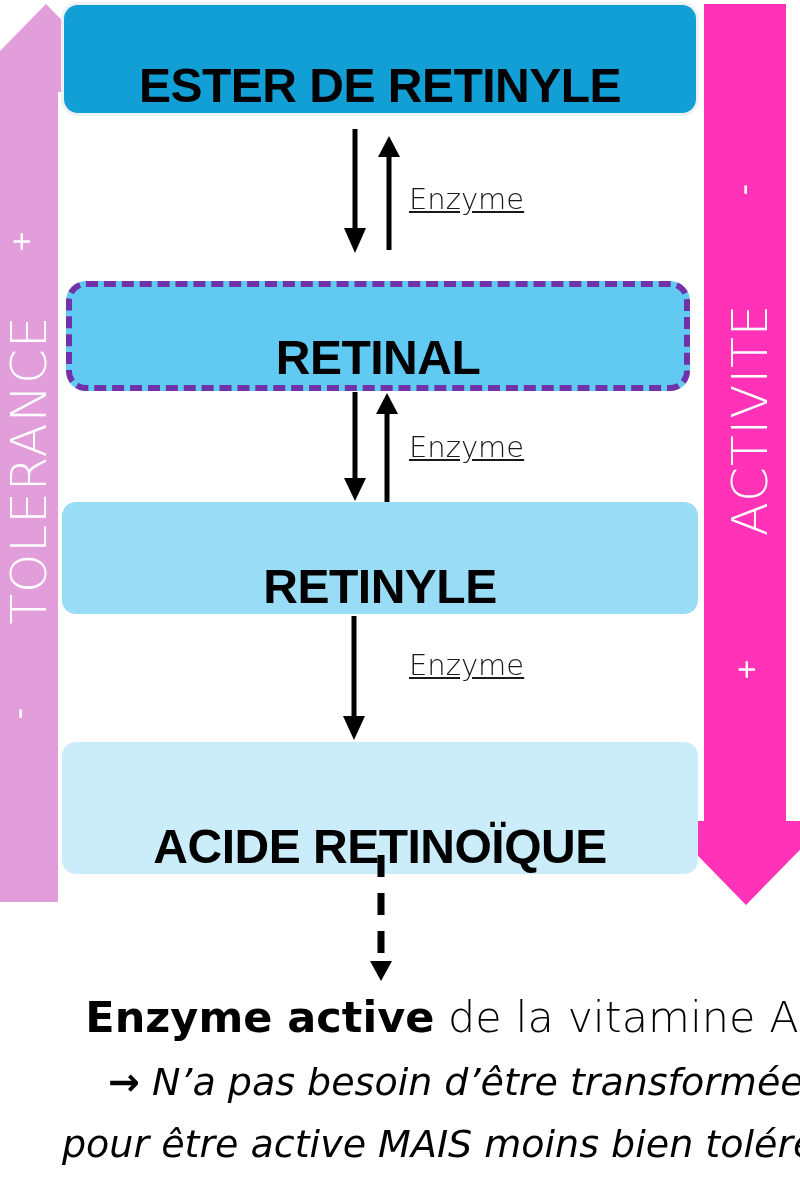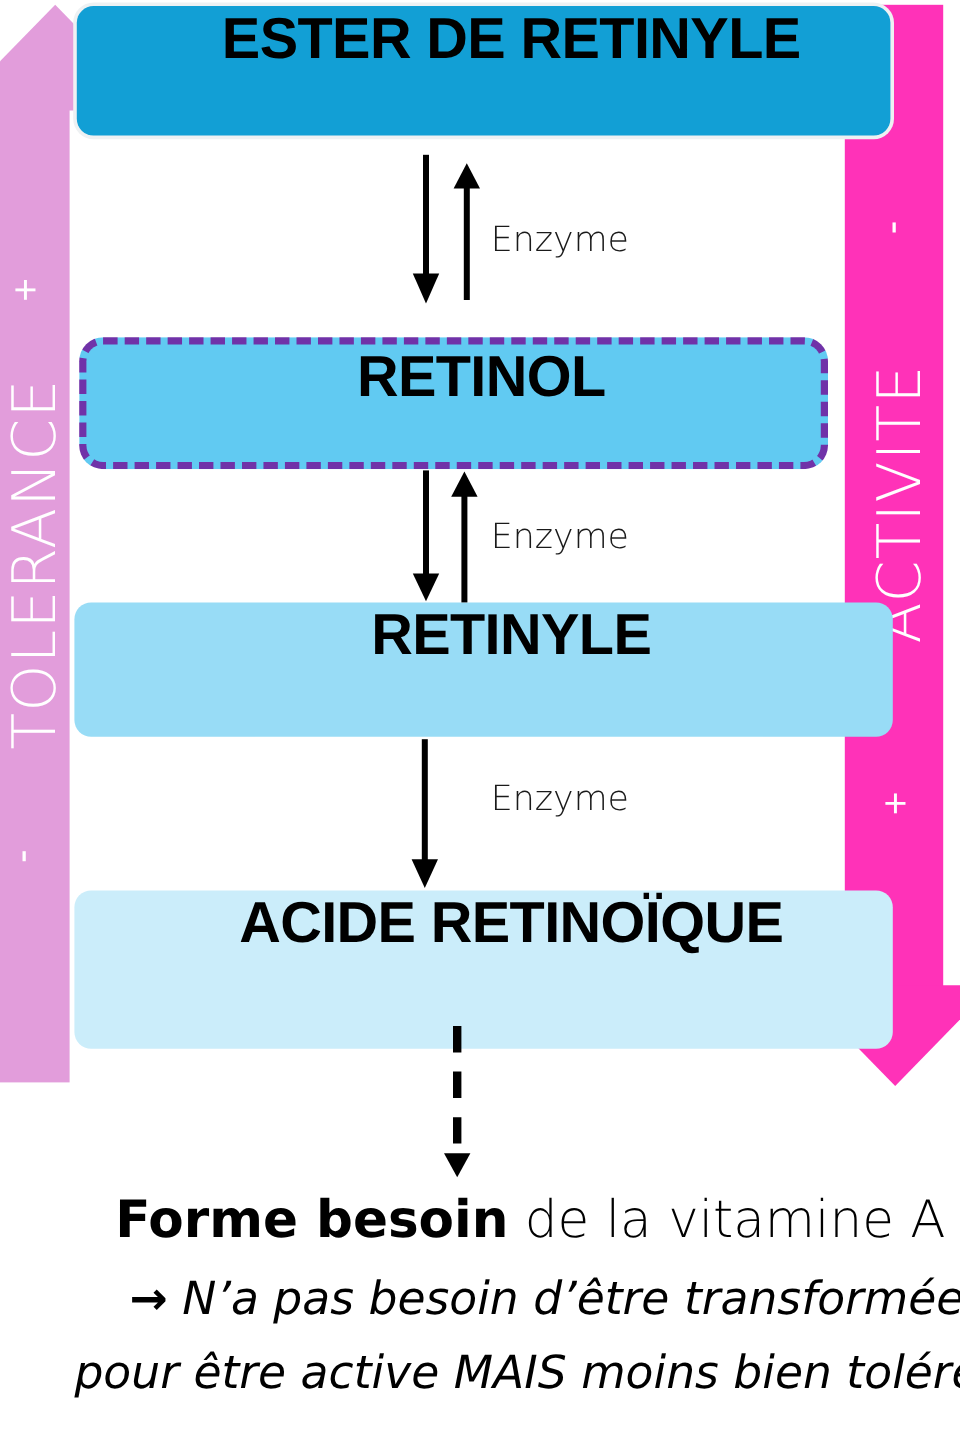--- a/index.html
+++ b/index.html
@@ -15,27 +15,27 @@
   .tol-minus { left: 13px; top: 694px; color: #fff; font-size: 34px; font-weight: 300; transform: rotate(-90deg); }
 
   
   .act-shaft { left: 704px; top: 4px; width: 82px; height: 820px; background: #ff32b8; }
   .act-head { left: 664px; top: 821px; width: 0; height: 0; border-left: 82px solid transparent; border-right: 82px solid transparent; border-top: 84px solid #ff32b8; }
   .act-label { left: 750px; top: 420px; transform: translate(-50%, -50%) rotate(-90deg); color: #ffffff; font-size: 50px; font-weight: 300; letter-spacing: 1px; white-space: nowrap; font-family: "DejaVu Sans", sans-serif; }
   .act-minus { left: 738px; top: 170px; color: #fff; font-size: 34px; font-weight: 300; transform: rotate(-90deg); }
   .act-plus { left: 737px; top: 650px; color: #fff; font-size: 34px; font-weight: 300; transform: rotate(-90deg); }
 
   
-  .box { display: flex; align-items: flex-start; justify-content: center; border-radius: 14px; font-weight: 700; color: #000; font-size: 48px; font-family: "Liberation Sans", sans-serif; letter-spacing: -0.5px; padding-left: 46px; }
+  .box { display: flex; align-items: flex-end; justify-content: center; border-radius: 14px; font-weight: 700; color: #000; font-size: 48px; font-family: "Liberation Sans", sans-serif; letter-spacing: -0.5px; }
   .box-ester { left: 64px; top: 5px; width: 632px; height: 108px; background: #129fd5; box-shadow: 0 0 0 3px #eef1f3; }
   .box-retinol { left: 66px; top: 281px; width: 624px; height: 110px; background: #61caf2; border: 6px dashed #7032a8; box-sizing: border-box; border-radius: 20px; }
   .box-retinal { left: 62px; top: 502px; width: 636px; height: 112px; background: #98dcf6; }
   .box-acide { left: 62px; top: 742px; width: 636px; height: 132px; background: #cbedfa; }
 
-  .enzyme { color: #1a1a1a; font-size: 29px; font-weight: 300; font-family: "DejaVu Sans", sans-serif; }
+  .enzyme { color: #1a1a1a; font-size: 29px; font-weight: 300; font-family: "DejaVu Sans", sans-serif; text-decoration: underline; }
   .enz-1 { left: 409px; top: 182px; }
   .enz-2 { left: 409px; top: 430px; }
   .enz-3 { left: 409px; top: 648px; }
 
   .footer-line1 { left: 0; width: 884px; top: 992px; text-align: center; font-size: 43px; color: #000; font-family: "DejaVu Sans", sans-serif; font-weight: 300; white-space: nowrap; }
   .footer-line1 b { font-weight: 700; }
   .footer-line2 { left: 108px; top: 1060px; font-size: 38px; font-style: italic; color: #000; font-family: "DejaVu Sans", sans-serif; font-weight: 300; white-space: nowrap; }
   .footer-line3 { left: 62px; top: 1122px; font-size: 38px; font-style: italic; color: #000; font-family: "DejaVu Sans", sans-serif; font-weight: 300; white-space: nowrap; }
   .arrow-glyph { font-style: normal; font-weight: 700; }
 </style>
@@ -51,21 +51,21 @@
 <div class="abs act-shaft"></div>
 <div class="abs act-head"></div>
 <div class="abs act-label">ACTIVITE</div>
 <div class="abs act-minus">-</div>
 <div class="abs act-plus">+</div>
 
 <div class="abs box box-ester">
     <span>ESTER DE RETINYLE</span>
   </div>
 <div class="abs box box-retinol">
-    <span>RETINOL</span>
+    <span>RETINAL</span>
   </div>
 <div class="abs box box-retinal">
     <span>RETINYLE</span>
   </div>
 <div class="abs box box-acide">
     <span>ACIDE RETINOÏQUE</span>
   </div>
 
 <svg width="800" height="1200">
   <g fill="#000" stroke="#000">
@@ -87,15 +87,15 @@
 
     <line x1="381" y1="855" x2="381" y2="960" stroke-width="7" stroke-dasharray="22,16"></line>
     <polygon points="370,961 392,961 381,981" stroke="none"></polygon>
   </g>
 </svg>
 
 <div class="abs enzyme enz-1">Enzyme</div>
 <div class="abs enzyme enz-2">Enzyme</div>
 <div class="abs enzyme enz-3">Enzyme</div>
 
-<div class="abs footer-line1"><b>Forme besoin</b><span> de la vitamine A</span></div>
+<div class="abs footer-line1"><b>Enzyme active</b><span> de la vitamine A</span></div>
 <div class="abs footer-line2"><span class="arrow-glyph">→</span> <span>N’a pas besoin d’être transformée</span></div>
 <div class="abs footer-line3">pour être active MAIS moins bien toléré</div>
 
 </body></html>

